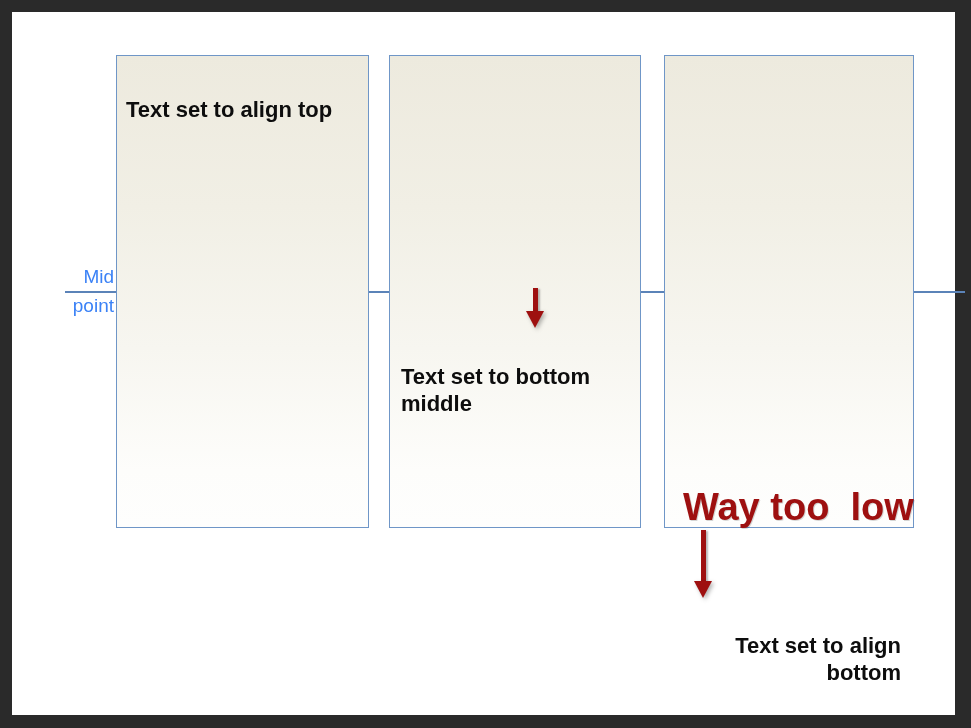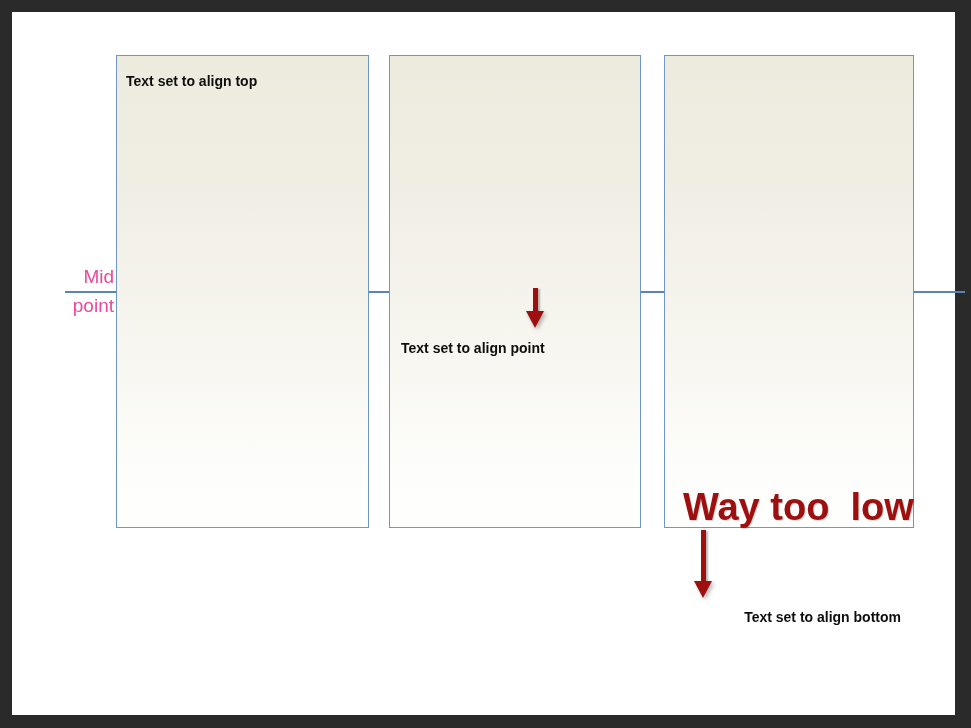--- a/index.html
+++ b/index.html
@@ -46,44 +46,45 @@
   }
 
   #midpoint-label {
     position: absolute;
     left: 30px;
     top: 250px;
     width: 72px;
     text-align: right;
     font-size: 19px;
     line-height: 29px;
-    color: #ec4899;
+    color: #3b82f6;
     white-space: pre-line;
   }
 
   
   .content-box {
     position: absolute;
     top: 43px;
     height: 473px;
     border: 1.5px solid #6f96c7;
     box-sizing: border-box;
     background: linear-gradient(to bottom, #edeade 0%, #f1efe5 32%, #f7f6f0 62%, #fdfdfb 88%, #fefefd 100%);
   }
   #box-top    { left: 104px; width: 253px; }
   #box-middle { left: 377px; width: 252px; }
   #box-bottom { left: 652px; width: 250px; }
 
   .box-text {
     position: absolute;
-    font-size: 14px;
+    font-size: 22px;
     font-weight: bold;
     line-height: 27px;
     color: #0d0d0d;
     white-space: pre-line;
+    margin-top: 28px;
   }
 
   #text-align-top {
     left: 114px;
     top: 56px;
     width: 240px;
   }
 
   #text-align-middle {
     left: 389px;
@@ -159,21 +160,21 @@
   <div id="canvas">
 
     <div id="midpoint-line"></div>
     <div id="midpoint-label">Mid
 point</div>
 
     <div id="box-top" class="content-box"></div>
     <div id="text-align-top" class="box-text">Text set to align top</div>
 
     <div id="box-middle" class="content-box"></div>
-    <div id="text-align-middle" class="box-text">Text set to align point</div>
+    <div id="text-align-middle" class="box-text">Text set to bottom middle</div>
 
     <div id="box-bottom" class="content-box"></div>
     <div id="text-align-bottom" class="box-text">Text set to align bottom</div>
 
     <div id="arrow-too-low" class="arrow">
       <div class="shaft"></div>
       <div class="head"></div>
     </div>
 
     <div id="callout-way-too-low" class="callout-label">Way too  low</div>

